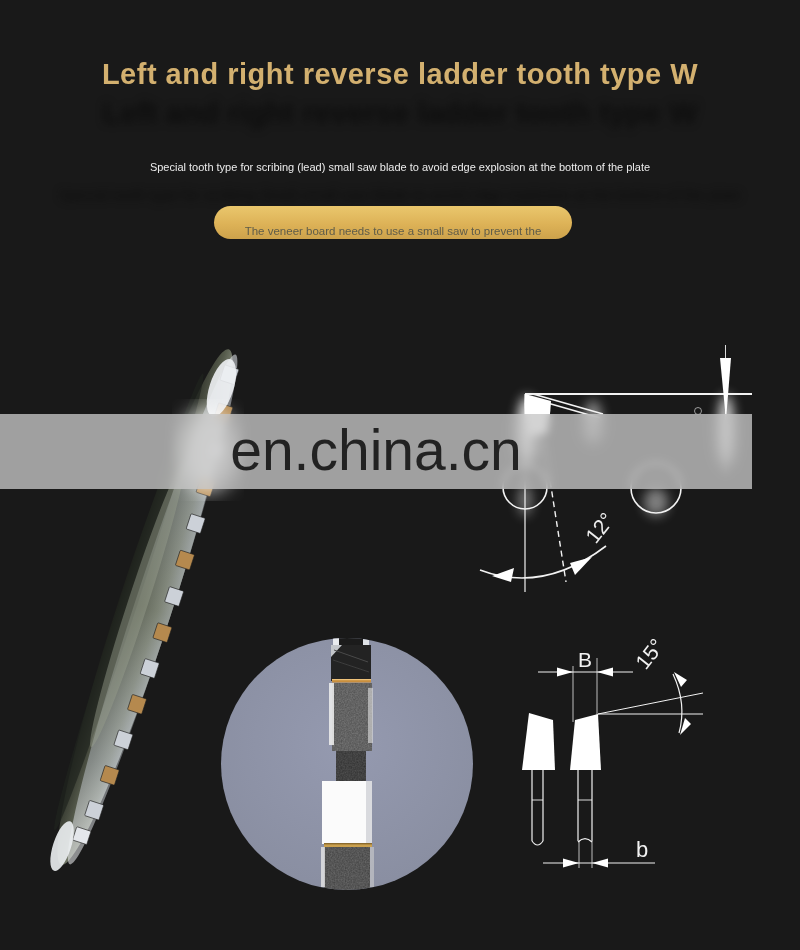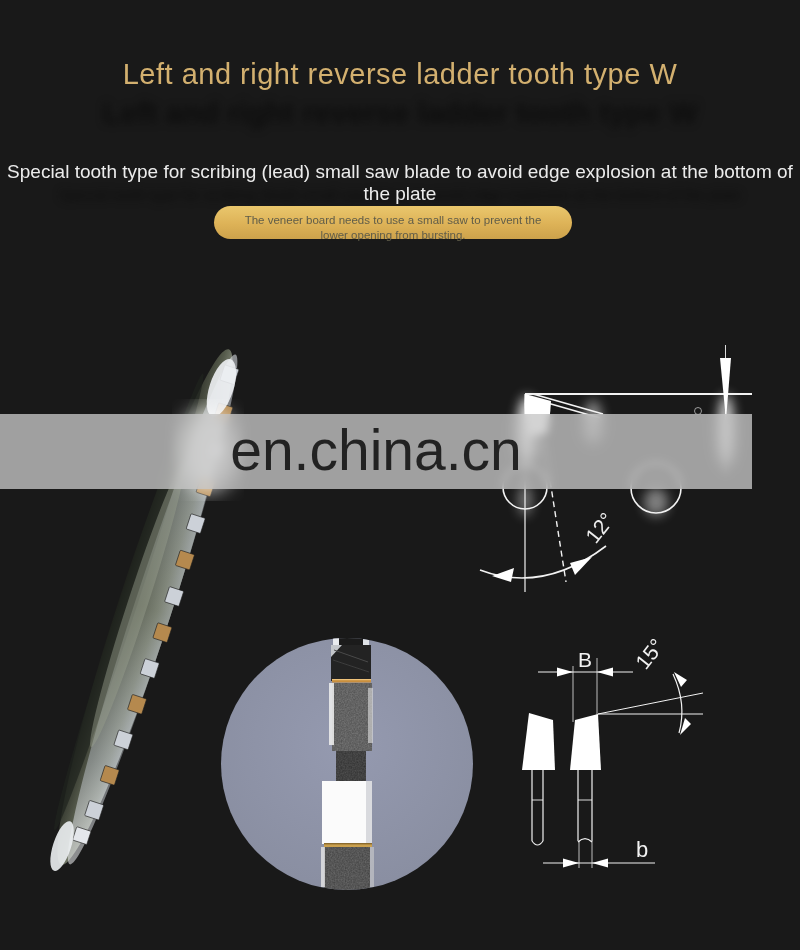--- a/index.html
+++ b/index.html
@@ -1,28 +1,28 @@
 <!DOCTYPE html>
 <html><head>
 <meta charset="utf-8">
 <style>
   html,body{margin:0;padding:0;background:#191919;}
   .stage{position:relative;width:800px;height:950px;background:#191919;overflow:hidden;
          font-family:"Liberation Sans",sans-serif;}
   .ghost-title{position:absolute;top:96px;left:0;width:100%;text-align:center;
     font-size:30px;font-weight:bold;color:#0a0a0a;filter:blur(4px);opacity:.8;}
   .title{position:absolute;top:58px;left:0;width:100%;margin:0;text-align:center;
-    font-size:29px;font-weight:400;color:#d3b06f;letter-spacing:.5px;}
+    font-size:29px;font-weight:700;color:#d3b06f;letter-spacing:.5px;}
   .ghost-sub{position:absolute;top:186px;left:0;width:100%;text-align:center;
     font-size:15px;color:#090909;filter:blur(4px);opacity:.85;}
   .subtitle{position:absolute;top:161px;left:0;width:100%;text-align:center;
-    font-size:19px;color:#ececec;}
+    font-size:11px;color:#ececec;}
   .banner{position:absolute;left:214px;top:206px;width:358px;height:33px;border-radius:17px;
     background:linear-gradient(180deg,#eac76d 0%,#ddb257 55%,#cda24b 100%);
-    text-align:center;font-size:11.5px;line-height:15px;color:#5f5c49;padding-top:7px;
+    text-align:center;font-size:11.5px;line-height:15px;color:#5f5c49;padding-top:18px;
     box-sizing:border-box;}
   .watermark-band{position:absolute;left:0;top:414px;width:752px;height:75px;
     background:rgba(198,198,198,0.78);backdrop-filter:blur(4px);-webkit-backdrop-filter:blur(4px);
     text-align:center;line-height:73px;}
   .watermark-band span{font-size:57px;color:rgba(24,24,24,0.92);letter-spacing:0;}
   svg{position:absolute;display:block;}
   .svg-blade{left:0;top:330px;}
   .svg-hook{left:460px;top:330px;}
   .svg-tooth{left:490px;top:610px;}
   .svg-detail{left:210px;top:628px;}
@@ -33,21 +33,20 @@
 <div class="stage">
 
   <div class="ghost-title">Left and right reverse ladder tooth type W</div>
   <h1 class="title">Left and right reverse ladder tooth type W</h1>
 
   <div class="ghost-sub">Special tooth type for scribing (lead) small saw blade to avoid edge explosion at the bottom of the plate</div>
   <div class="subtitle">Special tooth type for scribing (lead) small saw blade to avoid edge explosion at the bottom of the plate</div>
 
   <div class="banner">
     <div>The veneer board needs to use a small saw to prevent the</div>
-    <div>lower opening from bursting.</div>
   </div>
 
   <svg class="svg-blade" width="300" height="560" viewBox="0 0 300 560">
     <defs>
       <linearGradient id="bladeFace" x1="0" y1="0" x2="1" y2="0">
         <stop offset="0" stop-color="#1e201b"></stop>
           <stop offset="0.45" stop-color="#565b4c"></stop>
         <stop offset="0.75" stop-color="#8d9383"></stop>
           <stop offset="1" stop-color="#c2c8cc"></stop>
       </linearGradient>

